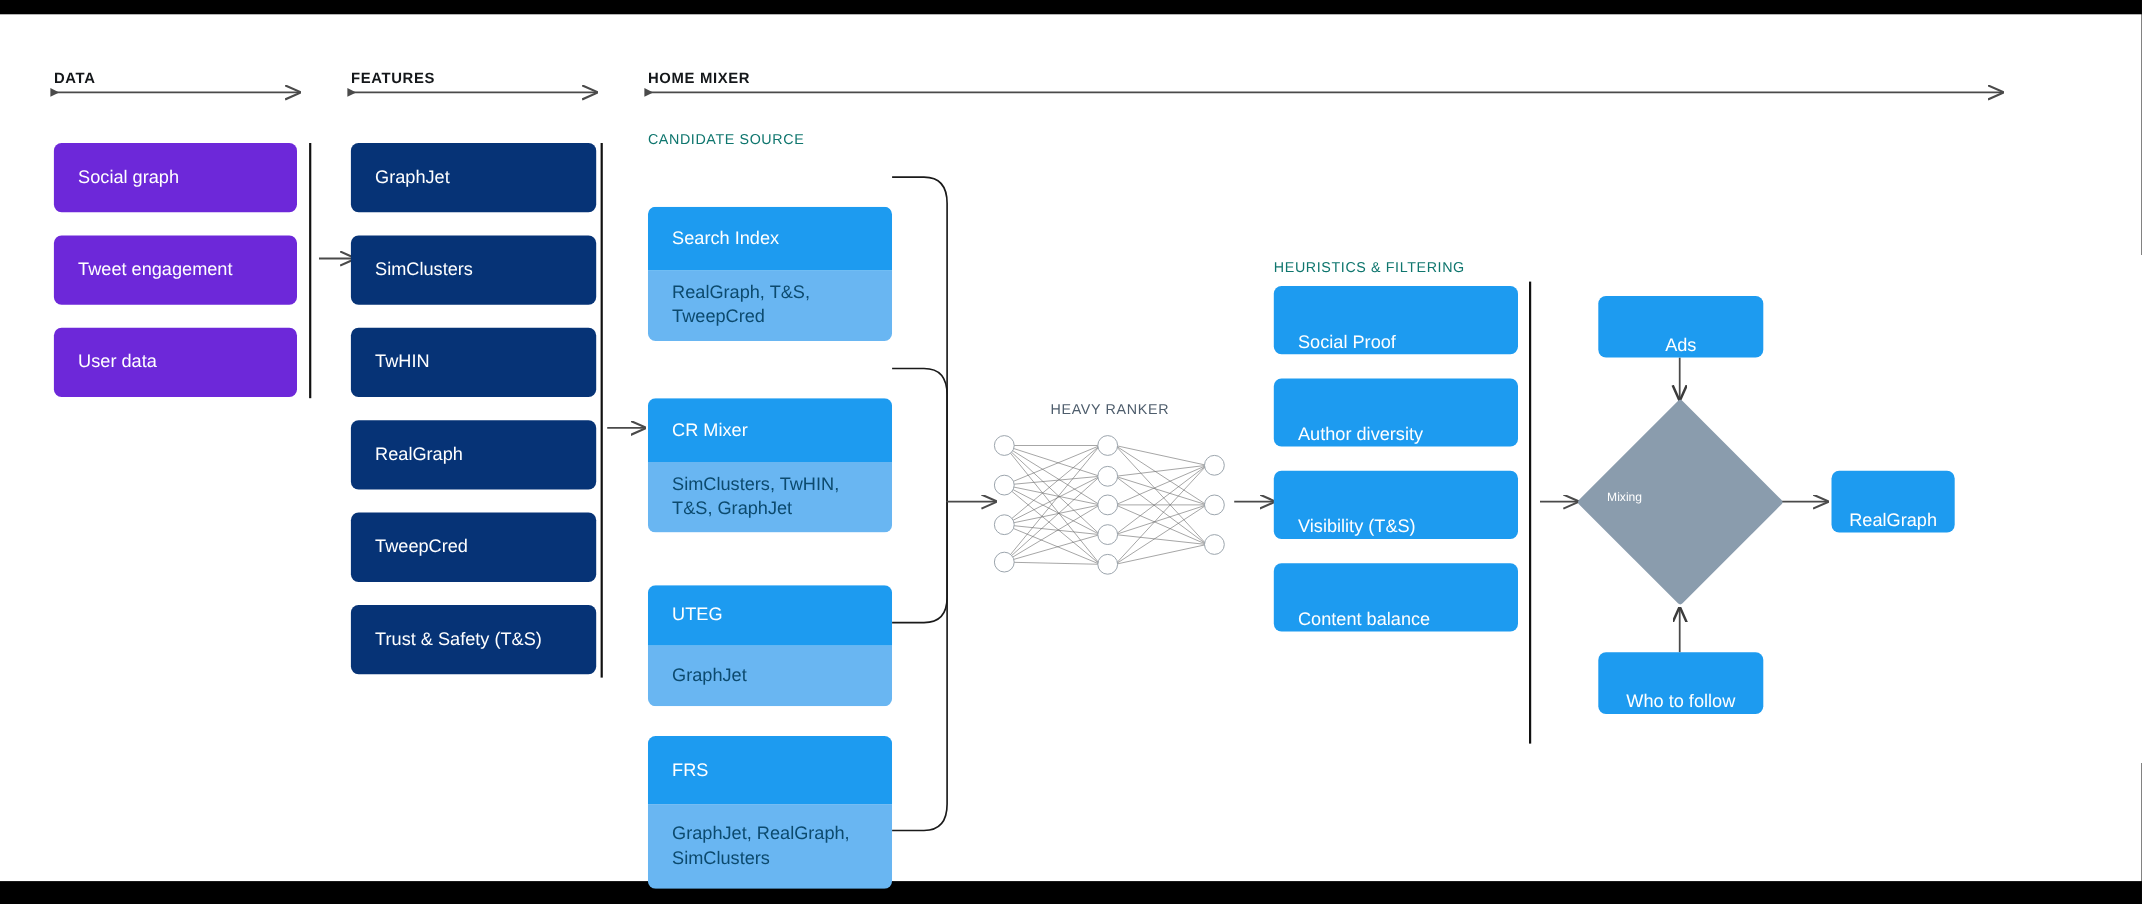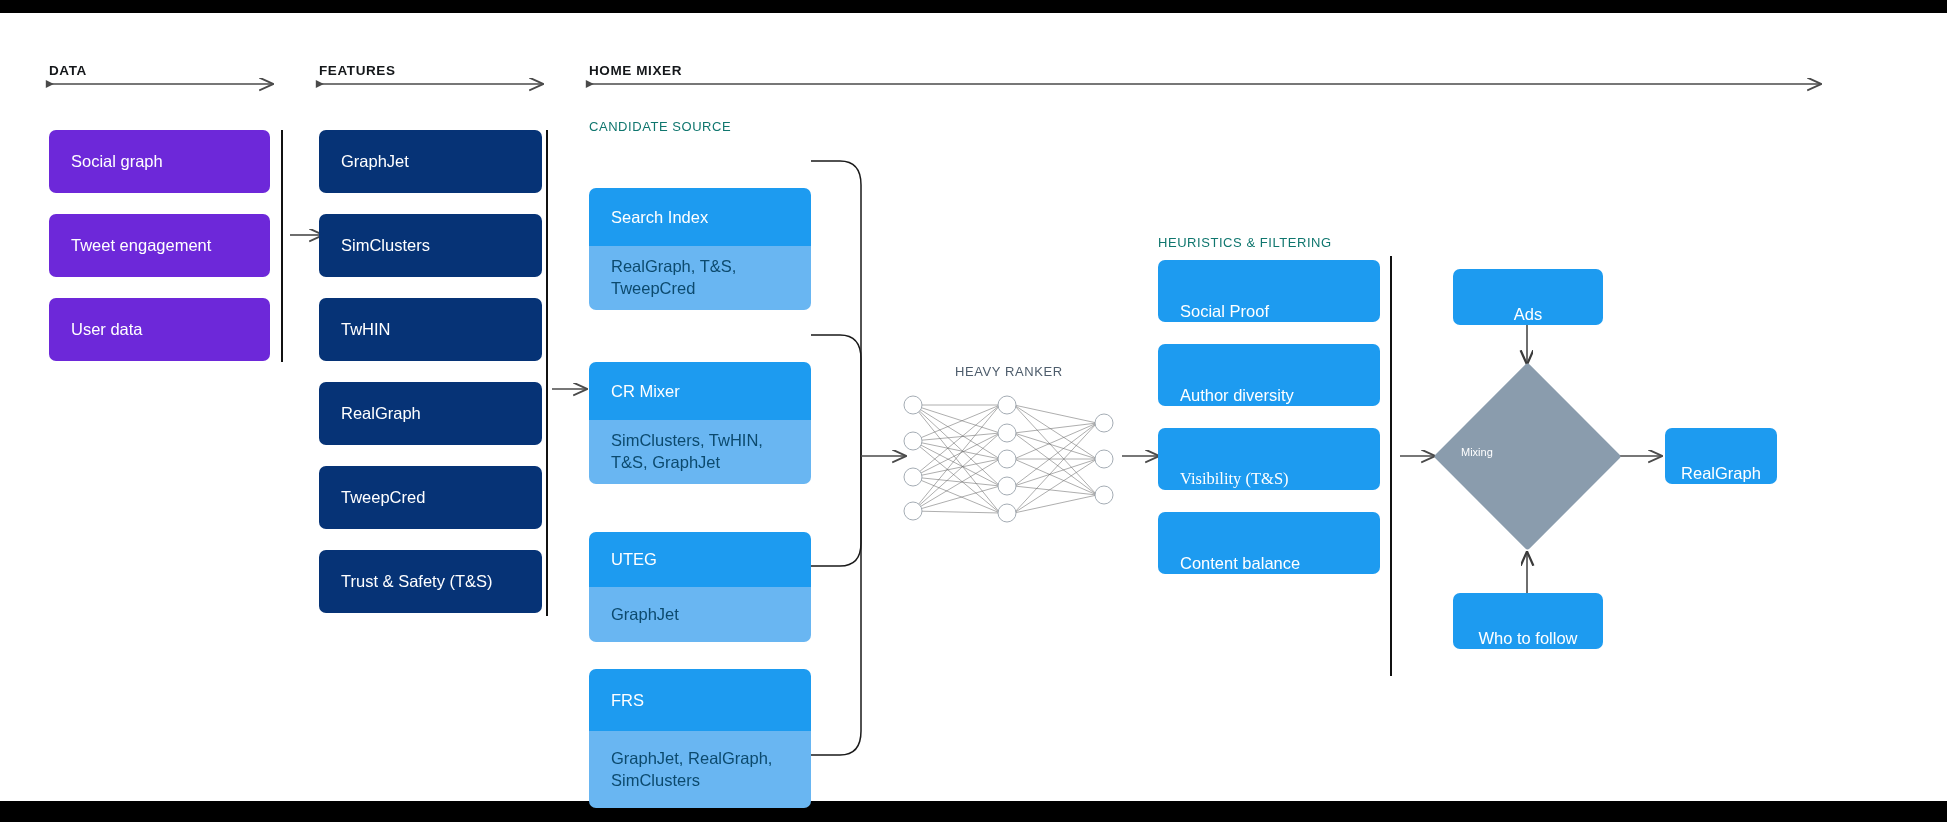--- a/index.html
+++ b/index.html
@@ -303,21 +303,21 @@
     </svg>
 
     <div class="sublabel" style="left:1158px; top:222px;">HEURISTICS &amp; FILTERING</div>
 
     <div class="box sky" style="left:1158px; top:247px; width:222px; height:62px;">
       <span>Social Proof</span>
     </div>
     <div class="box sky" style="left:1158px; top:331px; width:222px; height:62px;">
       <span>Author diversity</span>
     </div>
-    <div class="box sky" style="left:1158px; top:415px; width:222px; height:62px;font-family:Liberation Serif, serif;">
+    <div class="box sky" style="left:1158px; top:415px; width:222px; height:62px;">
       <span>Visibility (T&amp;S)</span>
     </div>
     <div class="box sky" style="left:1158px; top:499px; width:222px; height:62px;">
       <span>Content balance</span>
     </div>
 
     <div class="box sky" style="left:1453px; top:256px; width:150px; height:56px; justify-content:center; padding:0;">
       <span>Ads</span>
     </div>
 

